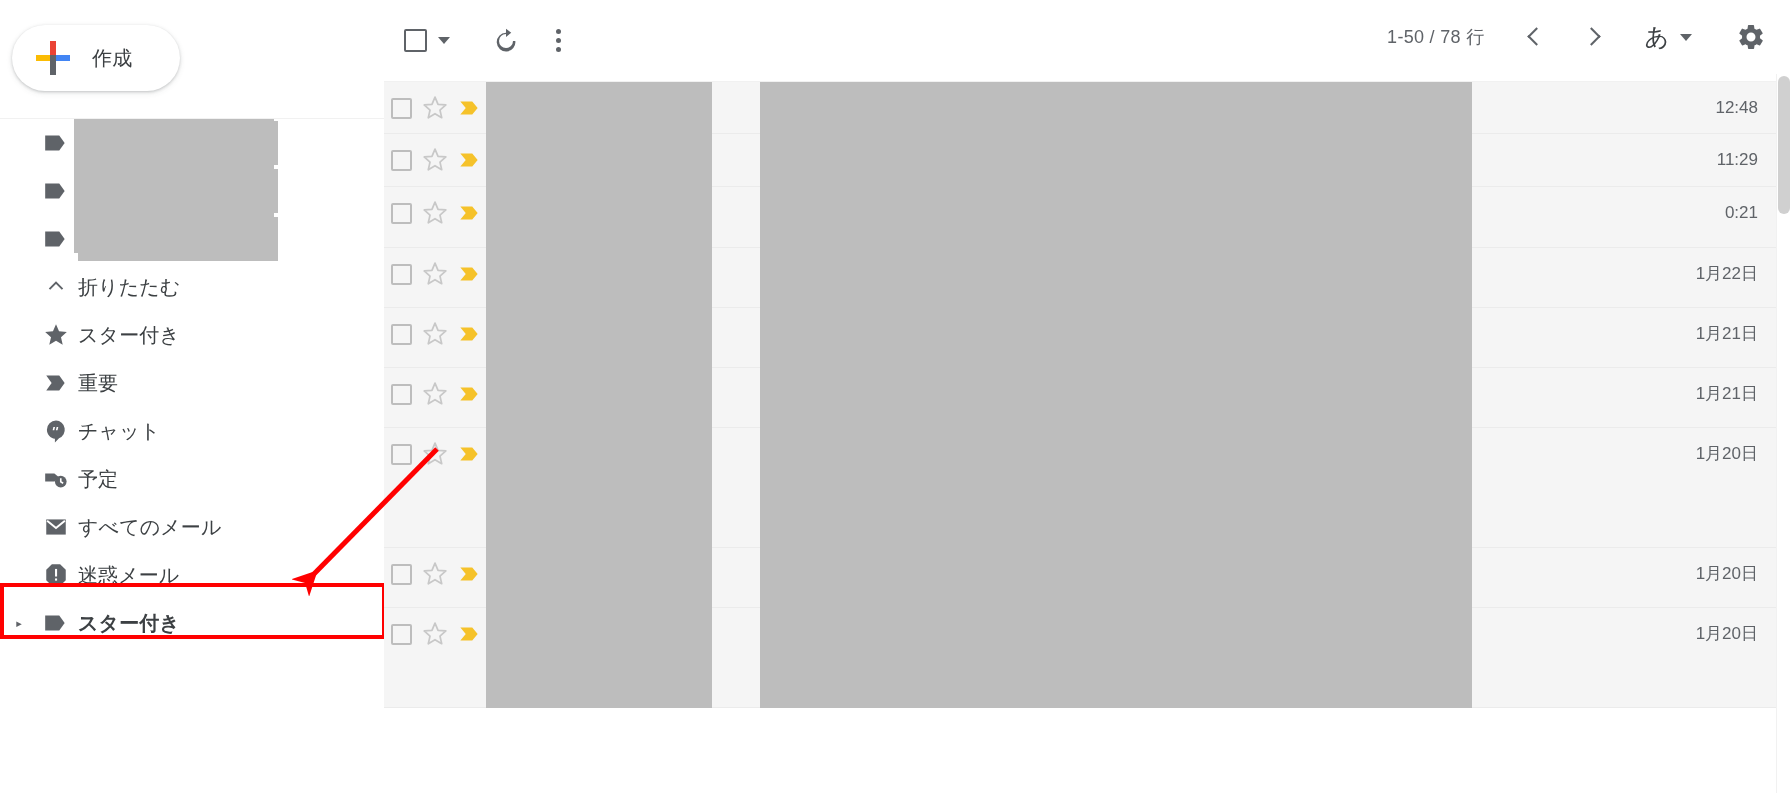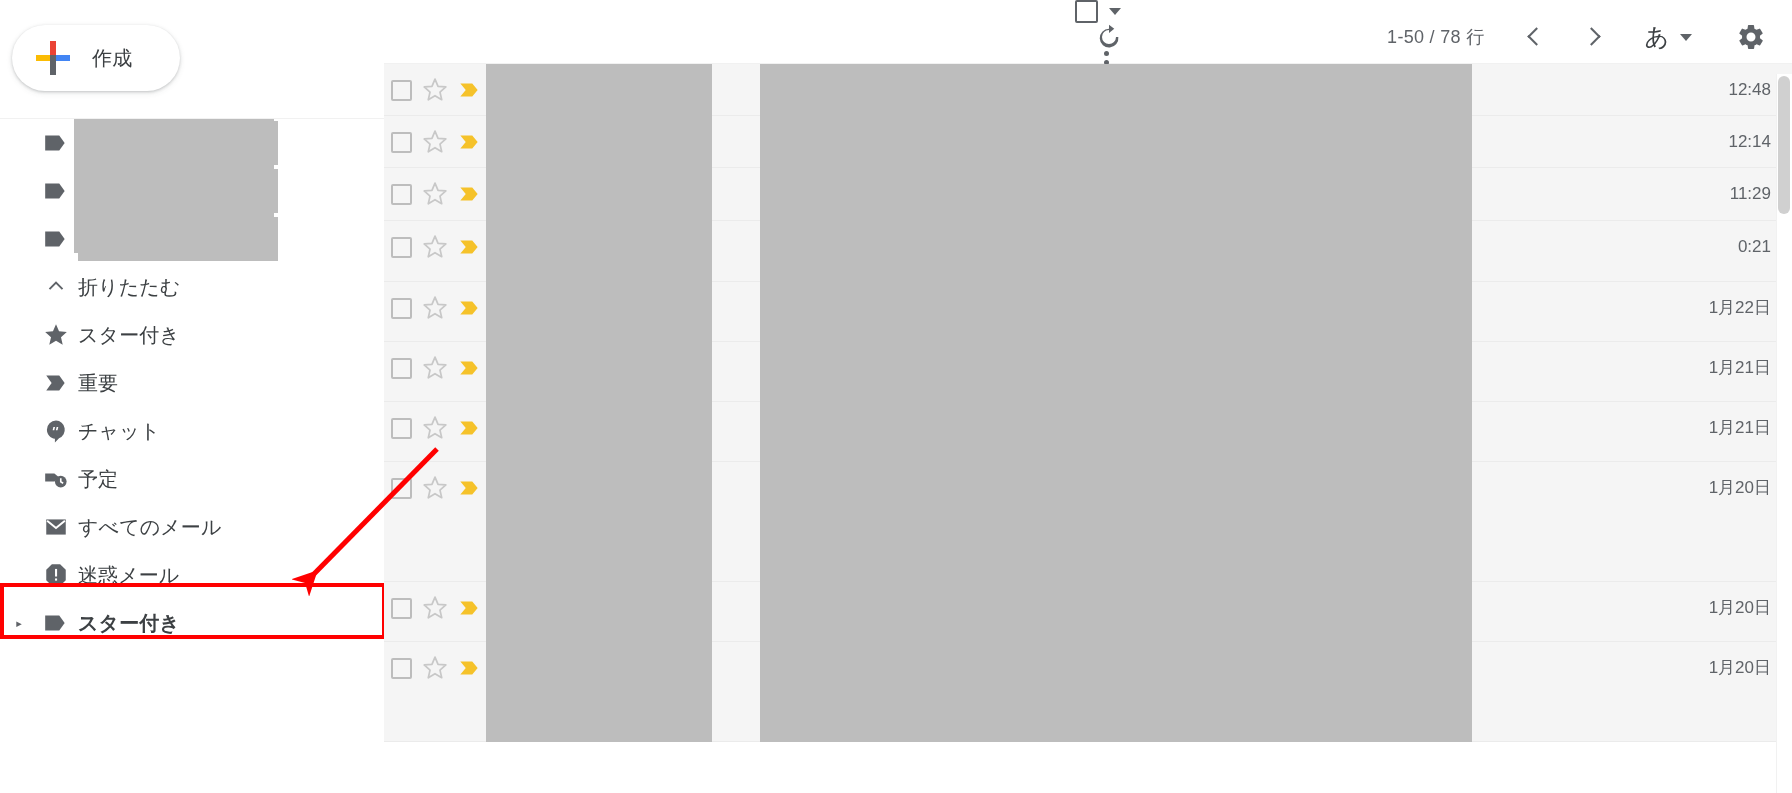--- a/index.html
+++ b/index.html
@@ -144,26 +144,25 @@
   #main {
     position: absolute;
     left: 384px; top: 0;
     width: 1408px;
     height: 793px;
     background: #ffffff;
   }
 
   #toolbar {
     position: relative;
-    height: 64px;
+    height: 82px;
     background: #ffffff;
     display: flex;
     align-items: center;
     border-bottom: 1px solid #f1f1f1;
-    flex-direction: column;
   }
 
   .tb-btn {
     display: flex;
     align-items: center;
     justify-content: center;
     cursor: pointer;
     color: #5f6368;
     flex: 0 0 auto;
   }
@@ -284,21 +283,21 @@
     flex: 0 0 auto;
     padding-top: 0;
   }
   .cell-subject {
     flex: 1 1 auto;
   }
   .cell-date {
     width: 172px;
     flex: 0 0 auto;
     text-align: right;
-    padding-right: 21px;
+    padding-right: 34px;
     font-size: 17px;
     color: #5f6368;
     line-height: 52px;
     white-space: nowrap;
   }
 
   .redact-block { background: #bdbdbd; }
 
   
   #scrollbar-track {
@@ -532,42 +531,20 @@
             </svg>
           </span>
           <span class="cell-sender">
             <span class="redact-block" style="display: block; width: 226px; height: 52px;"></span>
           </span>
           <span class="cell-subject">
             <span class="redact-block" style="display: block; margin-left: 44px; width: 712px; height: 52px;"></span>
           </span>
           <span class="cell-date">12:48</span>
         </div>
-        <div class="row" style="height: 52px;">
-          <span class="ctl">
-            <span class="row-check"></span>
-          </span>
-          <span class="ctl star-icon">
-            <svg width="26" height="26" viewBox="0 0 24 24">
-              <path d="M12 17.3l-6.2 3.7 1.6-7L2 9.2l7.2-.6L12 2l2.8 6.6 7.2.6-5.4 4.8 1.6 7z" fill="none" stroke="#c8c8c8" stroke-width="1.6" stroke-linejoin="round"></path>
-            </svg>
-          </span>
-          <span class="ctl imp-icon">
-            <svg width="26" height="26" viewBox="0 0 24 24">
-              <path d="M4 6 h11 l5 6 l-5 6 H4 l5 -6 z" fill="#f5c22a"></path>
-            </svg>
-          </span>
-          <span class="cell-sender">
-            <span class="redact-block" style="display: block; width: 226px; height: 52px;"></span>
-          </span>
-          <span class="cell-subject">
-            <span class="redact-block" style="display: block; margin-left: 44px; width: 712px; height: 52px;"></span>
-          </span>
-          <span class="cell-date">12:14</span>
-        </div>
         <div class="row" style="height: 53px;">
           <span class="ctl">
             <span class="row-check"></span>
           </span>
           <span class="ctl star-icon">
             <svg width="26" height="26" viewBox="0 0 24 24">
               <path d="M12 17.3l-6.2 3.7 1.6-7L2 9.2l7.2-.6L12 2l2.8 6.6 7.2.6-5.4 4.8 1.6 7z" fill="none" stroke="#c8c8c8" stroke-width="1.6" stroke-linejoin="round"></path>
             </svg>
           </span>
           <span class="ctl imp-icon">

